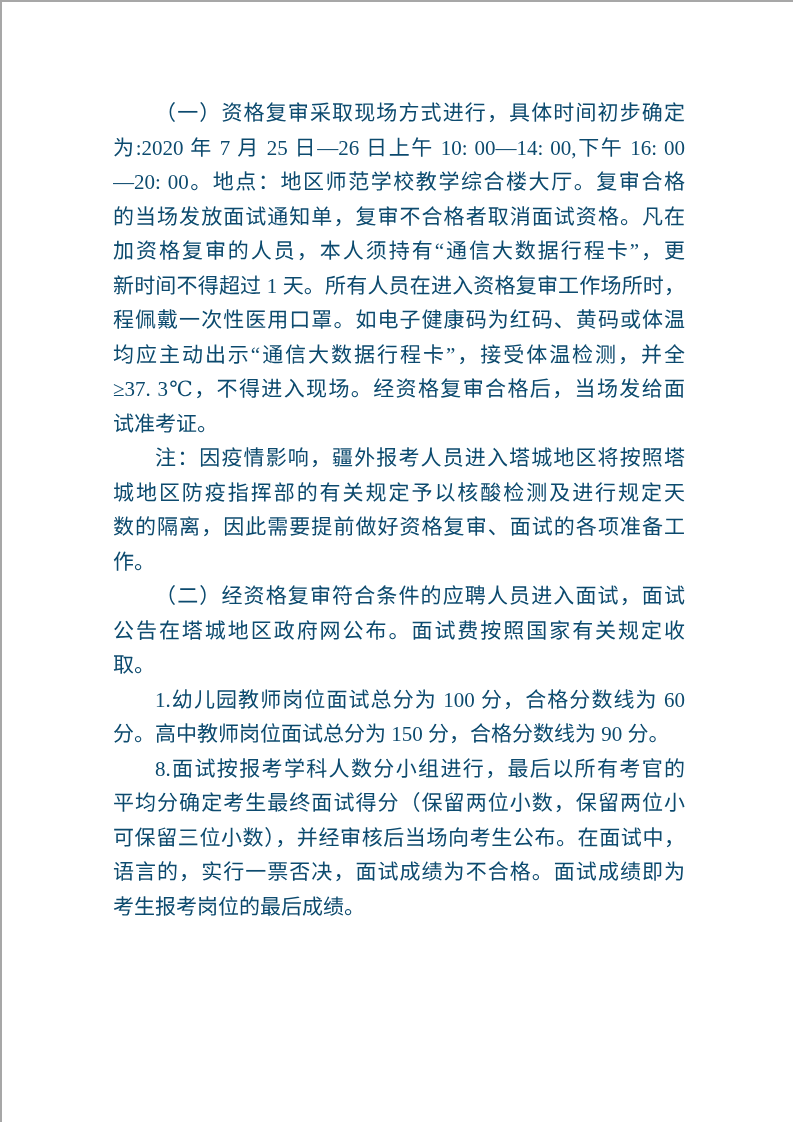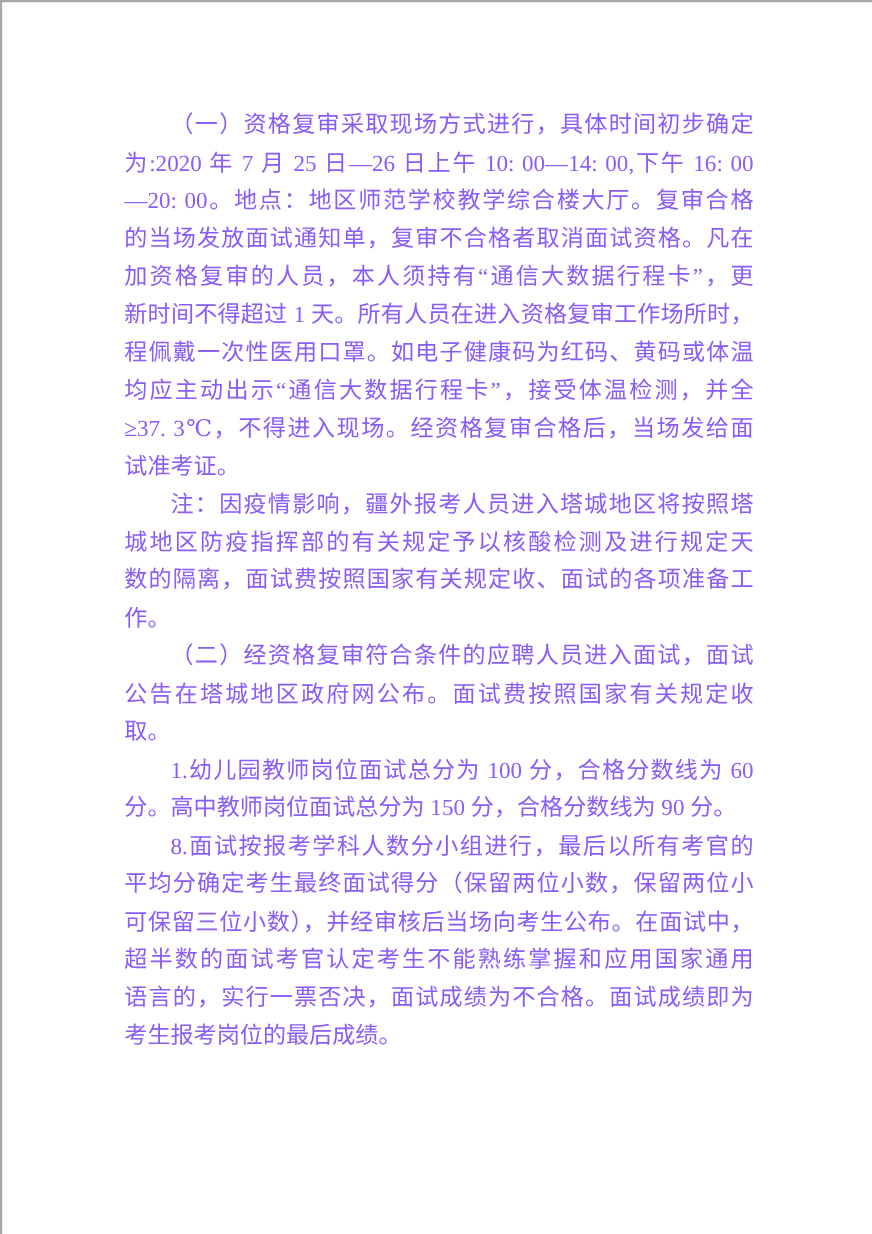--- a/index.html
+++ b/index.html
@@ -32,21 +32,21 @@
     position: absolute;
     top: 0; left: 0;
     width: 2px; height: 1122px;
     background: #a7a7a7;
   }
   .textblock {
     position: absolute;
     left: 113px;
     top: 96px;
     width: 572px;
-    color: #8b5cf6;
+    color: #0c4a6e;
     font-size: 21px;
     letter-spacing: 0;
   }
   .para { margin: 0; padding: 0; }
   .ln {
     height: 34.5px;
     line-height: 34.5px;
     overflow: hidden;
     text-align: justify;
     text-align-last: justify;
@@ -73,38 +73,37 @@
       <div class="ln">新时间不得超过 1 天。所有人员在进入资格复审工作场所时，</div>
       <div class="ln">程佩戴一次性医用口罩。如电子健康码为红码、黄码或体温</div>
       <div class="ln">均应主动出示“通信大数据行程卡”，接受体温检测，并全</div>
       <div class="ln">≥37. 3℃，不得进入现场。经资格复审合格后，当场发给面</div>
       <div class="ln last">试准考证。</div>
     </div>
 
     <div class="para">
       <div class="ln first">注：因疫情影响，疆外报考人员进入塔城地区将按照塔</div>
       <div class="ln">城地区防疫指挥部的有关规定予以核酸检测及进行规定天</div>
-      <div class="ln">数的隔离，面试费按照国家有关规定收、面试的各项准备工</div>
+      <div class="ln">数的隔离，因此需要提前做好资格复审、面试的各项准备工</div>
       <div class="ln last">作。</div>
     </div>
 
     <div class="para">
       <div class="ln first">（二）经资格复审符合条件的应聘人员进入面试，面试</div>
       <div class="ln">公告在塔城地区政府网公布。面试费按照国家有关规定收</div>
       <div class="ln last">取。</div>
     </div>
 
     <div class="para">
       <div class="ln first">1.幼儿园教师岗位面试总分为 100 分，合格分数线为 60</div>
       <div class="ln last">分。高中教师岗位面试总分为 150 分，合格分数线为 90 分。</div>
     </div>
 
     <div class="para">
       <div class="ln first">8.面试按报考学科人数分小组进行，最后以所有考官的</div>
       <div class="ln">平均分确定考生最终面试得分（保留两位小数，保留两位小数，</div>
       <div class="ln">可保留三位小数），并经审核后当场向考生公布。在面试中，</div>
-      <div class="ln">超半数的面试考官认定考生不能熟练掌握和应用国家通用</div>
       <div class="ln">语言的，实行一票否决，面试成绩为不合格。面试成绩即为</div>
       <div class="ln last">考生报考岗位的最后成绩。</div>
     </div>
 
   </div>
 </div>
 
 </body></html>

